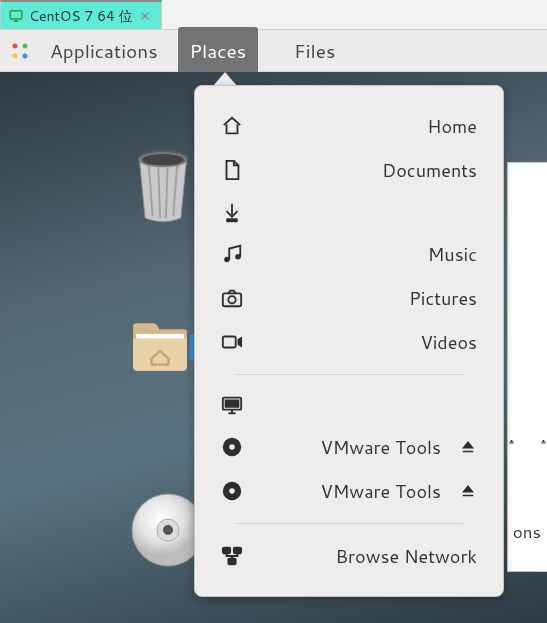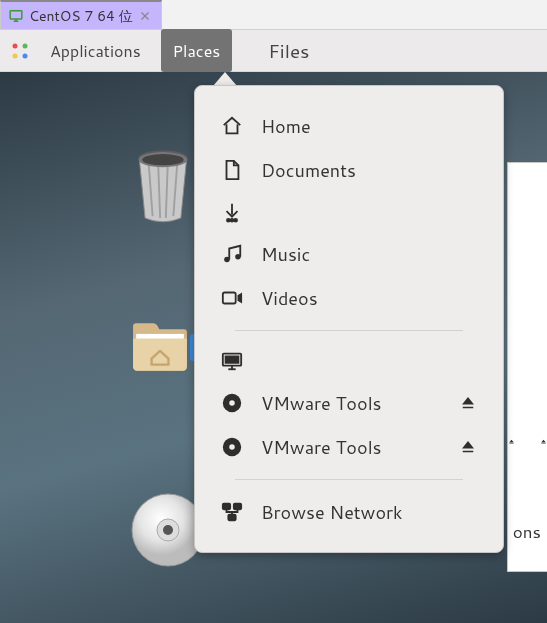--- a/index.html
+++ b/index.html
@@ -1,43 +1,43 @@
 <!DOCTYPE html>
 <html><head>
 <meta charset="utf-8">
 <style>
   * { box-sizing: border-box; margin: 0; padding: 0; }
   body { font-family: "Cantarell", "Segoe UI", sans-serif; width: 547px; height: 623px; overflow: hidden; background: #000; }
   
   .window-tab-bar { background: #f2f2f2; height: 30px; display: flex; align-items: stretch; border-bottom: 1px solid #d0d0d0; }
-  .window-tab { display: flex; align-items: center; background: #c4b5fd; padding: 0 10px 0 8px; border: 1px solid #cacaca; border-bottom: none; border-top: 2px solid #888; gap: 6px; font-size: 14px; color: #333; }
+  .window-tab { display: flex; align-items: center; background: #5eead4; padding: 0 10px 0 8px; border: 1px solid #cacaca; border-bottom: none; border-top: 2px solid #888; gap: 6px; font-size: 14px; color: #333; }
   .tab-vm-icon { width: 14px; height: 14px; color: #3a9a3a; }
   .tab-close { width: 12px; height: 12px; color: #888; }
 
   .top-bar { background: #eceaea; height: 42px; display: flex; align-items: center; padding: 0 10px; gap: 8px; border-bottom: 1px solid #d8d6d6; position: relative; }
   .activities-icon { width: 20px; height: 20px; }
-  .menu-btn { padding: 10px 12px; font-size: 16px; color: #444; border-radius: 3px; cursor: pointer; }
+  .menu-btn { padding: 10px 12px; font-size: 19px; color: #444; border-radius: 3px; cursor: pointer; }
   .menu-btn.active { background: #737373; color: #fff; }
   .files-label { font-size: 19px; color: #444; margin-left: 28px; }
 
   .desktop-area { position: relative; background: linear-gradient(165deg, #2c3a44, #546773 35%, #5a7380 60%, #2c3a44); height: 551px; }
   .desktop-icon { position: absolute; display: flex; flex-direction: row; align-items: center; width: 90px; }
   .di-trash { left: 130px; top: 72px; }
   .di-home { left: 130px; top: 240px; }
   .di-disc { left: 130px; top: 420px; }
   .desktop-icon .label { color: #fff; font-size: 16px; text-shadow: 0 1px 2px rgba(0,0,0,.6); text-align: center; }
   .label.selected { background: #3b89d7; border-radius: 3px; padding: 2px 4px; }
 
   .trash-img { width: 70px; height: 85px; }
   .folder-img { width: 78px; height: 70px; }
   .disc-img { width: 76px; height: 76px; }
 
   .popup-arrow { position: absolute; top: 0; left: 213px; width: 0; height: 0; border-left: 12px solid transparent; border-right: 12px solid transparent; border-bottom: 14px solid #eeedeb; }
   .places-menu { position: absolute; top: 13px; left: 194px; width: 310px; background: #eeedeb; border: 1px solid #c8c6c4; border-radius: 8px; box-shadow: 0 3px 10px rgba(0,0,0,.3); padding: 18px 0; }
-  .menu-item { display: flex; align-items: center; padding: 9px 26px; gap: 18px; font-size: 18px; color: #333; cursor: pointer; }
+  .menu-item { display: flex; align-items: center; padding: 9px 26px; gap: 18px; font-size: 18px; color: #333; cursor: pointer; text-align: right; }
   .menu-icon { width: 22px; height: 22px; flex-shrink: 0; color: #2e2e2e; }
   .menu-item .label { flex: 1; }
   .eject-icon { width: 18px; height: 18px; color: #2e2e2e; }
   .menu-sep { height: 1px; background: #d4d2cf; margin: 10px 40px; }
 
   .right-panel { position: absolute; top: 90px; right: 0; width: 40px; height: 410px; background: #fff; border: 1px solid #c8c6c4; border-right: none; display: flex; align-items: center; padding-top: 150px; gap: 25px; font-size: 16px; color: #333; }
   .right-panel .eject-icon { width: 16px; height: 16px; }
   .rp-text { position: absolute; bottom: 28px; right: 6px; font-size: 17px; }
 </style>
 </head>
@@ -149,20 +149,28 @@
     </div>
     <div class="menu-item">
       <svg class="menu-icon" viewBox="0 0 24 24" fill="currentColor">
           <path d="M9 18 V6 L21 3 V15" fill="none" stroke="currentColor" stroke-width="2"></path>
           <circle cx="6.5" cy="18" r="3"></circle>
           <circle cx="18.5" cy="15" r="3"></circle>
         </svg>
       <span class="label">Music</span>
     </div>
     <div class="menu-item">
+      <svg class="menu-icon" viewBox="0 0 24 24" fill="none" stroke="currentColor" stroke-width="2">
+          <rect x="2" y="7" width="20" height="14" rx="2"></rect>
+          <path d="M8 7 L10 4 H14 L16 7"></path>
+          <circle cx="12" cy="14" r="4"></circle>
+        </svg>
+      <span class="label">Pictures</span>
+    </div>
+    <div class="menu-item">
       <svg class="menu-icon" viewBox="0 0 24 24" fill="currentColor">
           <rect x="2" y="6" width="14" height="12" rx="2" fill="none" stroke="currentColor" stroke-width="2"></rect>
           <polygon points="18 9 23 6 23 18 18 15"></polygon>
         </svg>
       <span class="label">Videos</span>
     </div>
 
     <div class="menu-sep"></div>
 
     <div class="menu-item">

